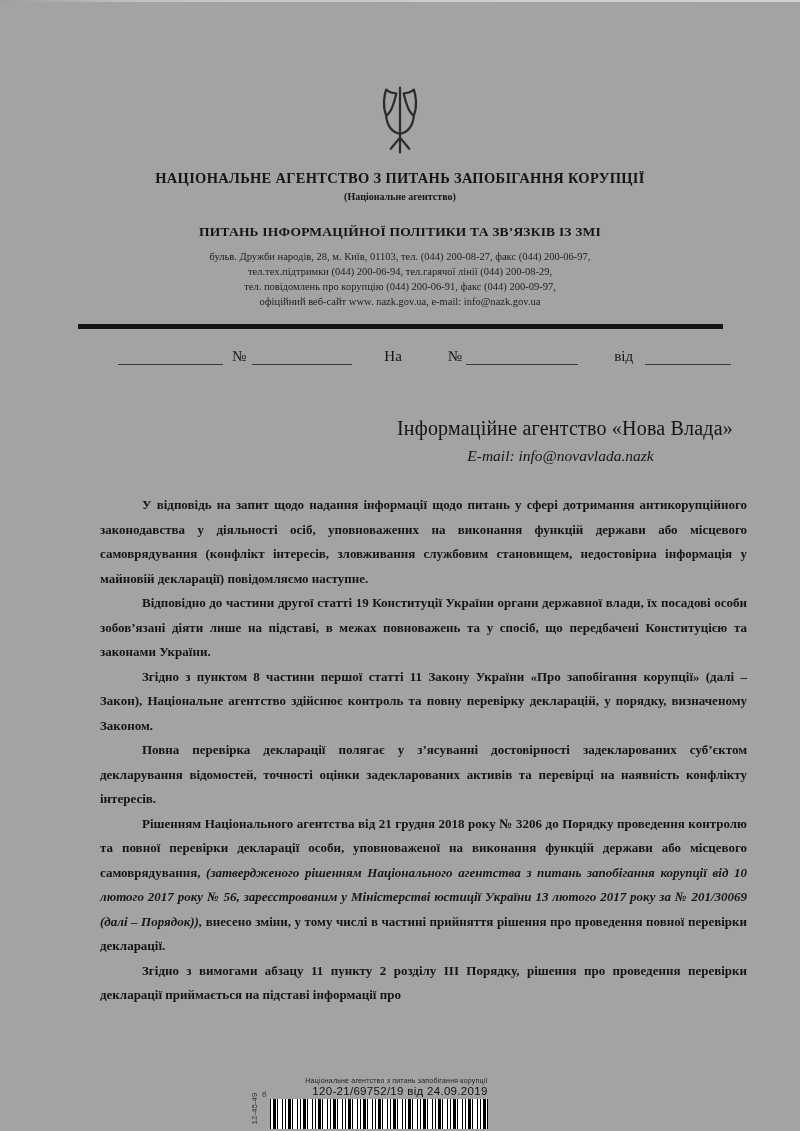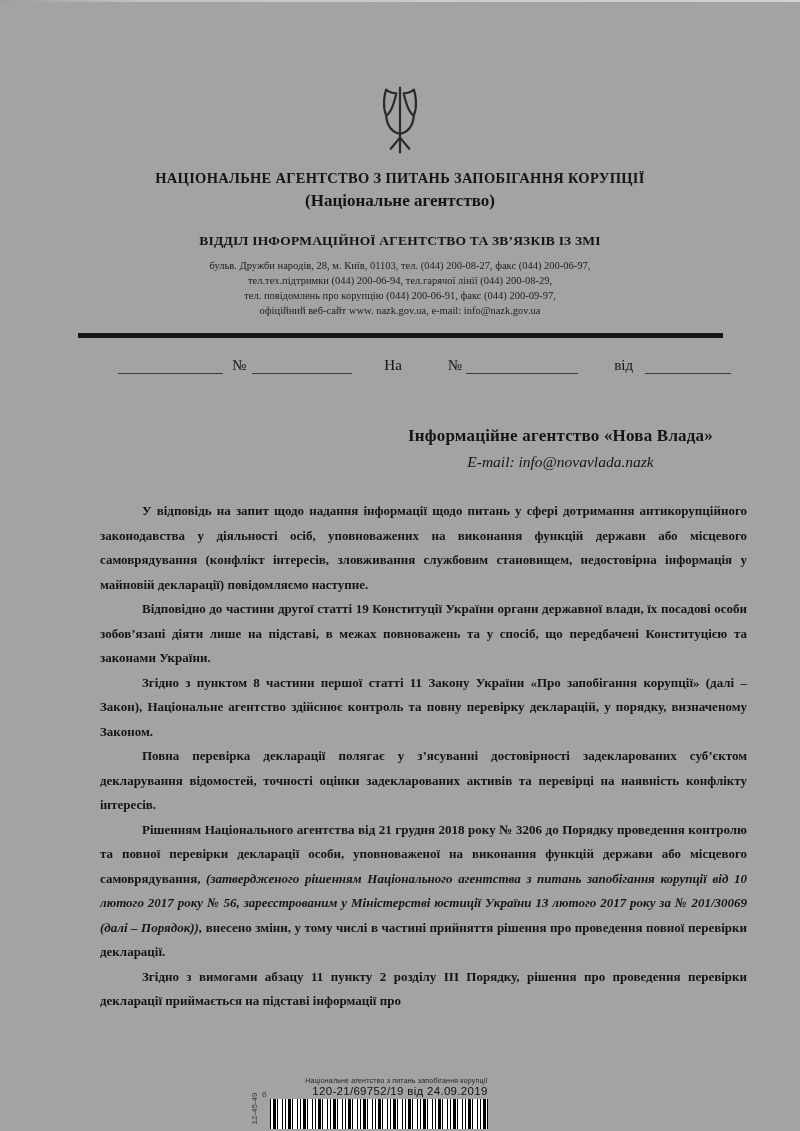--- a/index.html
+++ b/index.html
@@ -17,21 +17,21 @@
     content:""; position:absolute; top:0; left:0; right:0; height:2px;
     background:linear-gradient(90deg,#9a9a9a,#e5e5e5 18%,#f6f6f6 60%,#ffffff);
     opacity:.5;
   }
 
   .letterhead { padding-top:84px; text-align:center; }
   .emblem-wrap { height:76px; }
   .org-name {
     margin-top:10px; font-size:14.5px; font-weight:bold; letter-spacing:.3px;
   }
-  .org-short { margin-top:4px; font-size:17px; font-weight:bold; }
+  .org-short { margin-top:4px; font-size:10px; font-weight:bold; }
   .dept-name { margin-top:22px; font-size:13.5px; font-weight:bold; letter-spacing:.2px; }
   .address { margin-top:9px; font-size:10.5px; line-height:15px; color:#1c1c1c; }
 
   .thick-rule {
     margin:15px auto 0; width:645px; height:5px; background:#161616;
   }
 
   .ref-line {
     margin-top:16px; padding-left:118px;
     display:flex; align-items:flex-end;
@@ -43,21 +43,21 @@
   .b3 { width:112px; margin-left:4px; }
   .b4 { width:86px; margin-left:12px; }
   .lbl-no1 { margin-left:9px; }
   .lbl-na  { margin-left:32px; }
   .lbl-no2 { margin-left:46px; }
   .lbl-vid { margin-left:36px; }
 
   .addressee {
     margin-top:52px; margin-left:388px; width:345px; text-align:center;
   }
-  .addressee-name { font-size:17px; font-weight:bold; letter-spacing:.2px; }
+  .addressee-name { font-size:20px; font-weight:normal; letter-spacing:.2px;text-align:right; }
   .addressee-email { margin-top:7px; font-size:15.5px; font-style:italic; }
 
   .body-text {
     margin-top:28px; padding:0 53px 0 100px;
     font-size:13px; line-height:24.5px;
     text-align:justify;
     font-weight:bold;
   }
   .body-text p { text-indent:42px; }
   .body-text .italic { font-style:italic; }
@@ -99,21 +99,21 @@
           <path d="M25 4 V58"></path>
           <path d="M21 10 C18 24 14 32 10 34 C6 24 8 12 10 6 C14 10 19 10 21 10 Z"></path>
           <path d="M29 10 C32 24 36 32 40 34 C44 24 42 12 40 6 C36 10 31 10 29 10 Z"></path>
           <path d="M10 34 C11 46 16 52 25 54 C34 52 39 46 40 34"></path>
           <path d="M25 58 L15 70 M25 58 L35 70 M25 58 V74"></path>
         </g>
       </svg>
     </div>
     <div class="org-name">НАЦІОНАЛЬНЕ АГЕНТСТВО З ПИТАНЬ ЗАПОБІГАННЯ КОРУПЦІЇ</div>
     <div class="org-short">(Національне агентство)</div>
-    <div class="dept-name">ВІДДІЛ ІНФОРМАЦІЙНОЇ АГЕНТСТВО ТА ЗВ’ЯЗКІВ ІЗ ЗМІ</div>
+    <div class="dept-name">ПИТАНЬ ІНФОРМАЦІЙНОЇ ПОЛІТИКИ ТА ЗВ’ЯЗКІВ ІЗ ЗМІ</div>
     <div class="address">
       <div>бульв. Дружби народів, 28, м. Київ, 01103, тел. (044)  200-08-27, факс (044) 200-06-97,</div>
       <div>тел.тех.підтримки (044) 200-06-94, тел.гарячої лінії (044) 200-08-29,</div>
       <div>тел. повідомлень про корупцію (044) 200-06-91, факс (044) 200-09-97,</div>
       <div>офіційний веб-сайт www. nazk.gov.ua, e-mail: info@nazk.gov.ua</div>
     </div>
   </div>
 
   <div class="thick-rule"></div>
 

